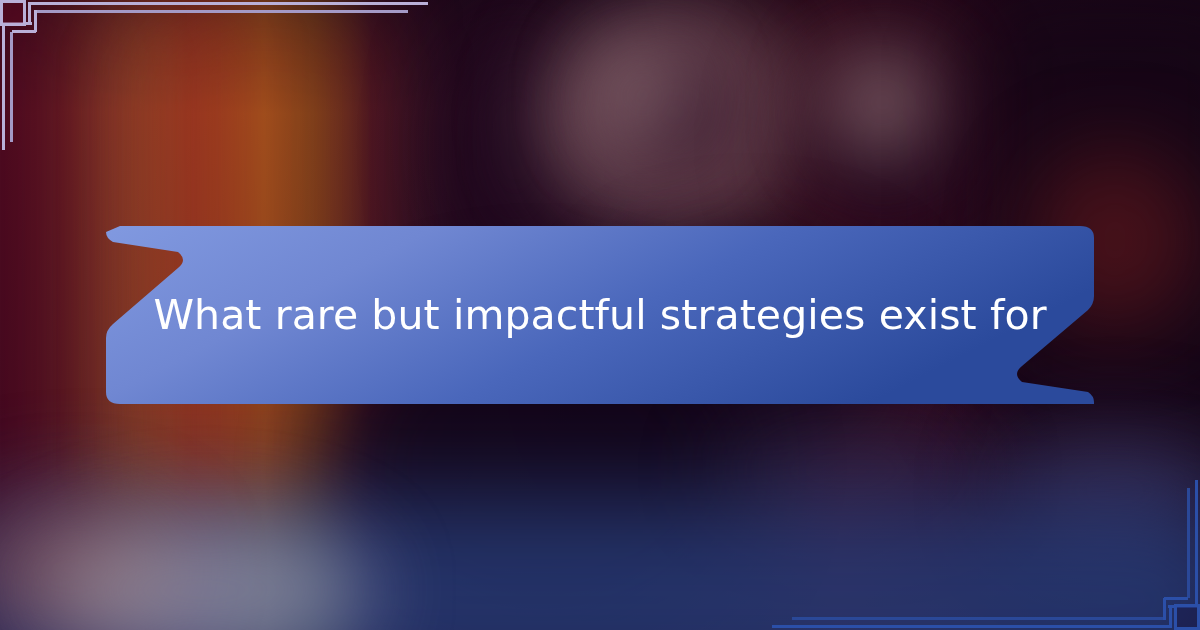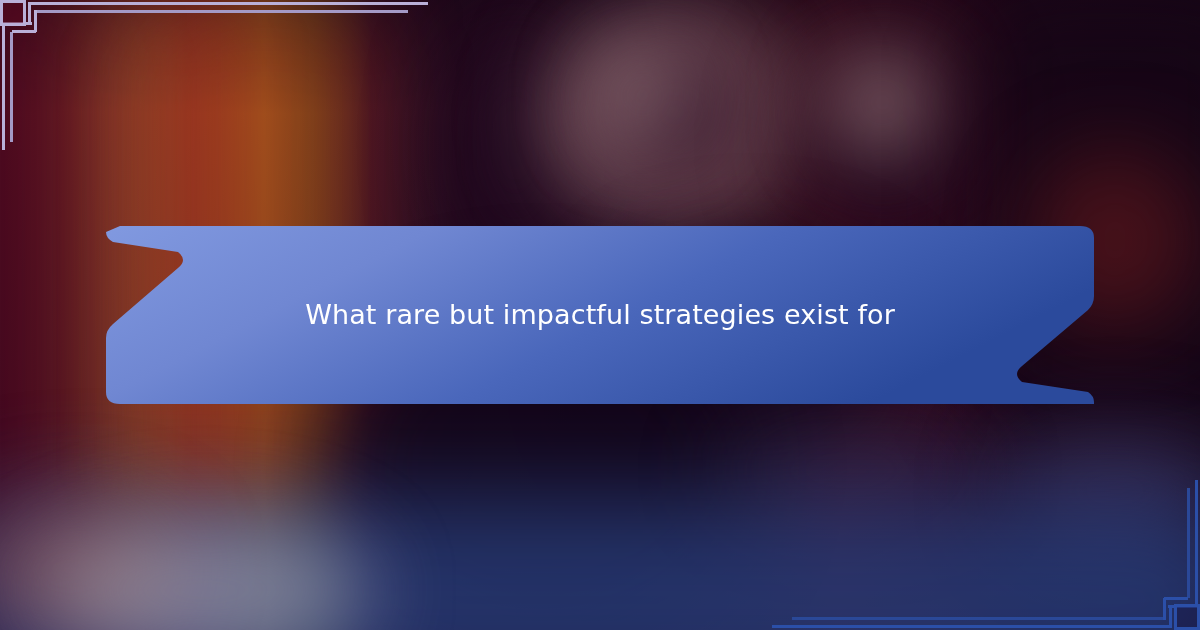--- a/index.html
+++ b/index.html
@@ -173,21 +173,21 @@
   #ribbon-text {
     position: absolute;
     left: 0; top: 0;
     width: 100%; height: 100%;
     display: flex;
     flex-direction: column;
     align-items: center;
     justify-content: center;
     text-align: center;
     color: #ffffff;
-    font-size: 27px;
+    font-size: 41px;
     line-height: 1.62;
     font-weight: 400;
     letter-spacing: 0.1px;
     padding: 0 96px;
     box-sizing: border-box;
   }
   #ribbon-text .line { display: block; white-space: nowrap; }
 </style>
 </head>
 <body>

